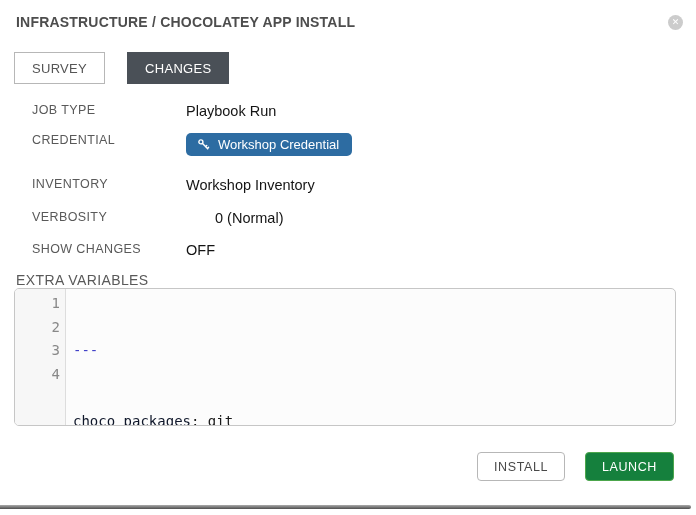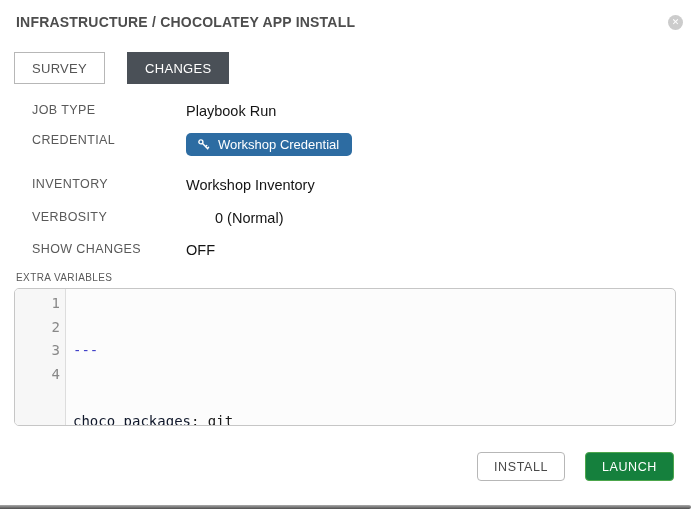--- a/index.html
+++ b/index.html
@@ -47,21 +47,21 @@
     display: inline-flex; align-items: center; gap: 8px;
     background: #2d6ca2; color: #ffffff;
     border-radius: 5px; padding: 4px 13px 4px 11px;
     font-size: 13px;
   }
   .key-icon { width: 13px; height: 13px; display: block; }
 
   
   .extravars-label {
     position: absolute; left: 16px; top: 272px;
-    font-size: 10px; color: #595959; letter-spacing: 0.4px;
+    font-size: 14px; color: #595959; letter-spacing: 0.4px;
   }
   .editor {
     position: absolute; left: 14px; top: 288px; width: 662px; height: 138px;
     border: 1px solid #c6c6c6; border-radius: 5px;
     background: #fcfcfc; display: flex; overflow: hidden;
     font-family: "DejaVu Sans Mono", "Liberation Mono", monospace;
     font-size: 14px; line-height: 23.5px;
   }
   .editor-gutter {
     width: 51px; flex: 0 0 51px; background: #f7f7f7;

